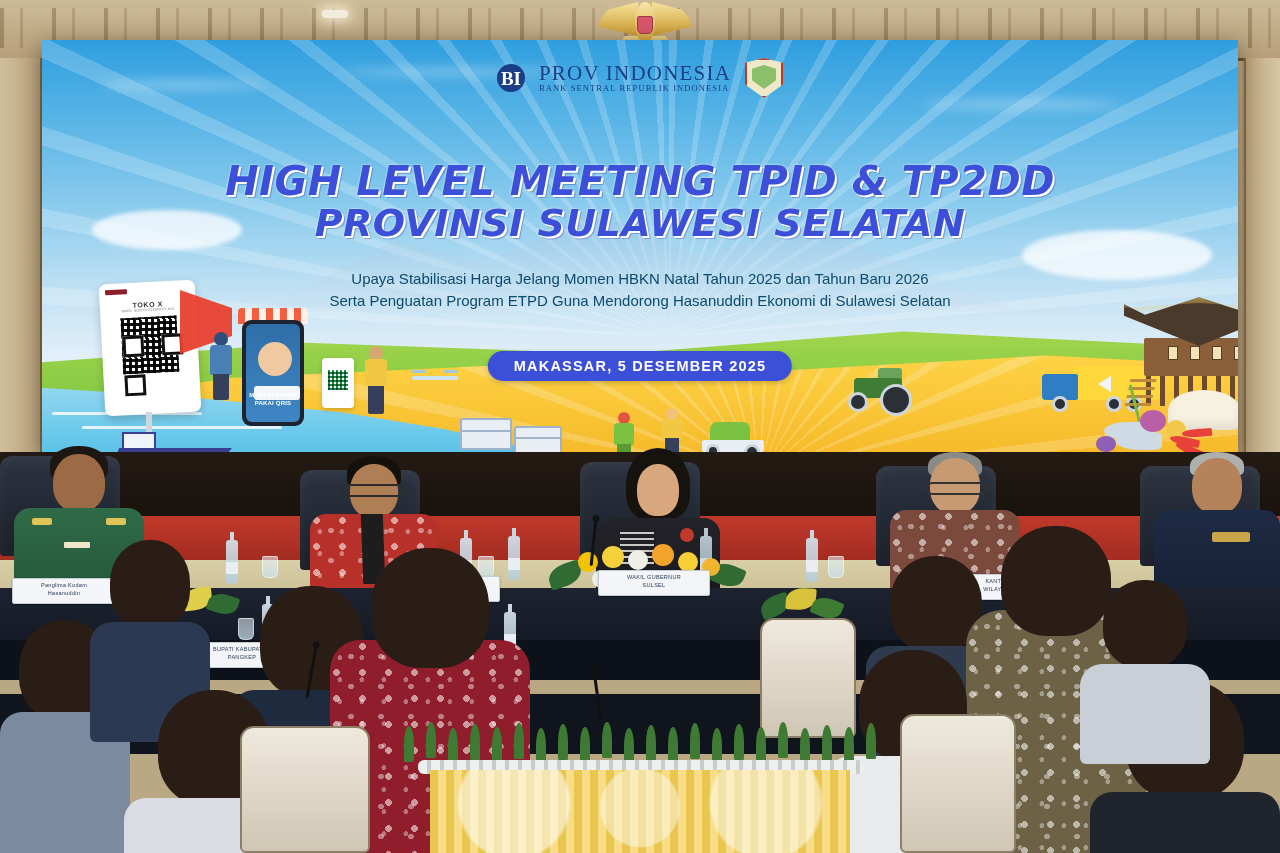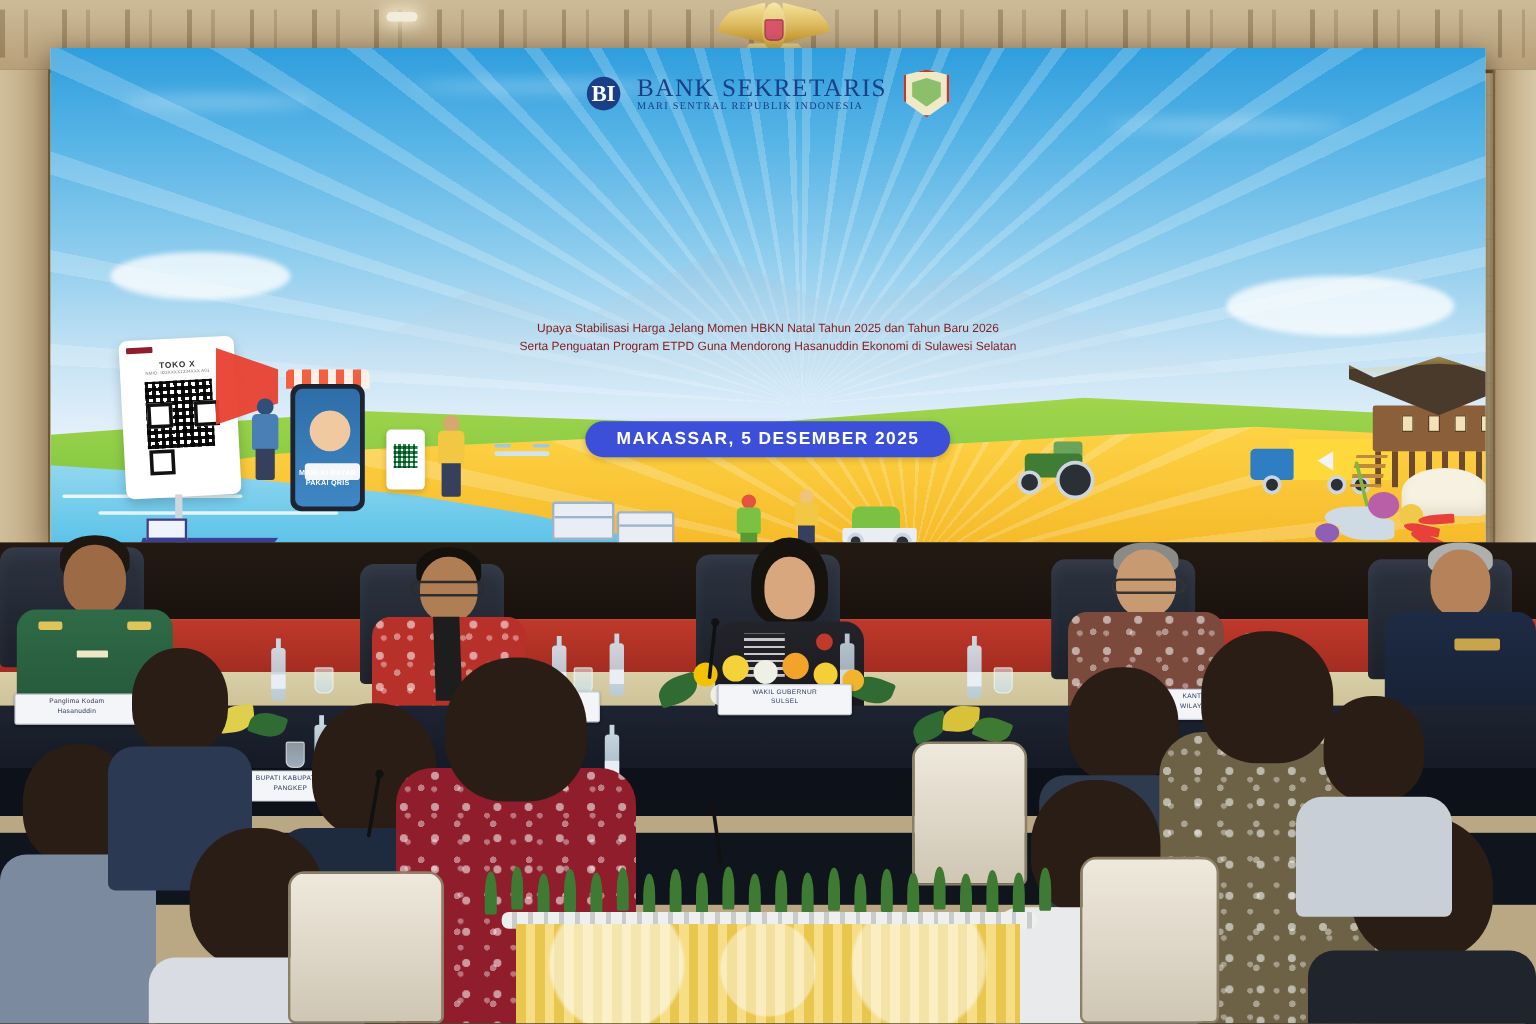--- a/index.html
+++ b/index.html
@@ -86,21 +86,21 @@
         clip-path:polygon(50% 0,100% 12%,100% 66%,50% 100%,0 66%,0 12%);}
   .seal .in{position:absolute;left:7px;top:7px;right:7px;bottom:9px;background:#8bbf6a;
         clip-path:polygon(50% 0,100% 16%,100% 64%,50% 100%,0 64%,0 16%);}
 
   .title{position:absolute;left:0;top:120px;width:100%;text-align:center;
         font-family:"DejaVu Sans",sans-serif;font-weight:bold;font-style:italic;
         color:#3b4fd8;font-size:40px;line-height:1.08;letter-spacing:.5px;
         text-shadow:2px 2px 0 #ffffff, 3px 3px 0 rgba(40,60,170,.35), 0 0 2px #fff;}
   .title .l2{font-size:38px;}
   .subtitle{position:absolute;left:0;top:228px;width:100%;text-align:center;
-        color:#7f1d1d;font-size:10px;line-height:1.45;}
+        color:#0c4a6e;font-size:15px;line-height:1.45;}
   .datepill{position:absolute;left:50%;top:311px;transform:translateX(-50%);
         background:#3b4fd8;color:#fff;font-weight:bold;font-size:14.5px;letter-spacing:1.2px;
         padding:7px 26px;border-radius:16px;box-shadow:0 2px 5px rgba(0,0,0,.2);}
 
   
   .qr-standee{position:absolute;left:60px;top:242px;width:96px;height:132px;background:#fff;
         border-radius:7px;box-shadow:0 4px 10px rgba(0,0,0,.2);transform:rotate(-3deg);
         padding:6px;box-sizing:border-box;}
   .qr-standee .brand{width:22px;height:5px;background:#8f1d2b;border-radius:1px;}
   .qr-standee .nm{text-align:center;font-size:7px;color:#333;margin-top:8px;font-weight:bold;letter-spacing:.6px;}
@@ -287,29 +287,33 @@
     <div class="ground-green"></div>
     <div class="ground-yellow"></div>
     <div class="field-rays"></div>
     <div class="water"></div>
     <div class="water-line" style="left:10px;top:372px;width:150px;"></div>
     <div class="water-line" style="left:40px;top:386px;width:200px;"></div>
 
     <div class="logos">
       <div class="bi-mark">BI</div>
       <div class="bi-text">
-        <div class="l1">BANK SEKRETARIS</div>
-        <div class="l2">MARI SENTRAL REPUBLIK INDONESIA</div>
+        <div class="l1">PROV INDONESIA</div>
+        <div class="l2">BANK SENTRAL REPUBLIK INDONESIA</div>
       </div>
       <div class="seal">
         <div class="sh"></div>
         <div class="in"></div>
       </div>
     </div>
 
+    <div class="title">
+      <div>HIGH LEVEL MEETING TPID &amp; TP2DD</div>
+      <div class="l2">PROVINSI SULAWESI SELATAN</div>
+    </div>
     <div class="subtitle">
       <div>Upaya Stabilisasi Harga Jelang Momen HBKN Natal Tahun 2025 dan Tahun Baru 2026</div>
       <div>Serta Penguatan Program ETPD Guna Mendorong Hasanuddin Ekonomi di Sulawesi Selatan</div>
     </div>
     <div class="datepill">MAKASSAR, 5 DESEMBER 2025</div>
 
     <div class="qr-standee">
       <div class="brand"></div>
       <div class="nm">TOKO X</div>
       <div class="nm2">NMID: ID2XXXX1234XXX A01</div>

